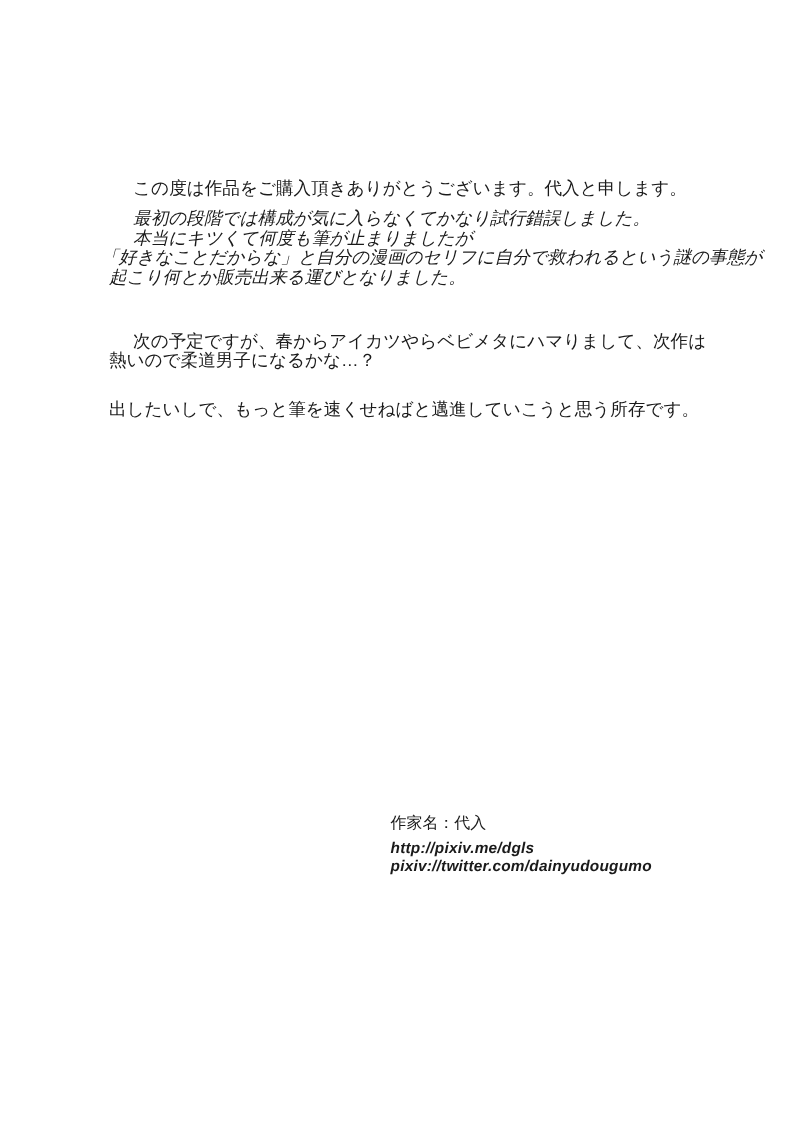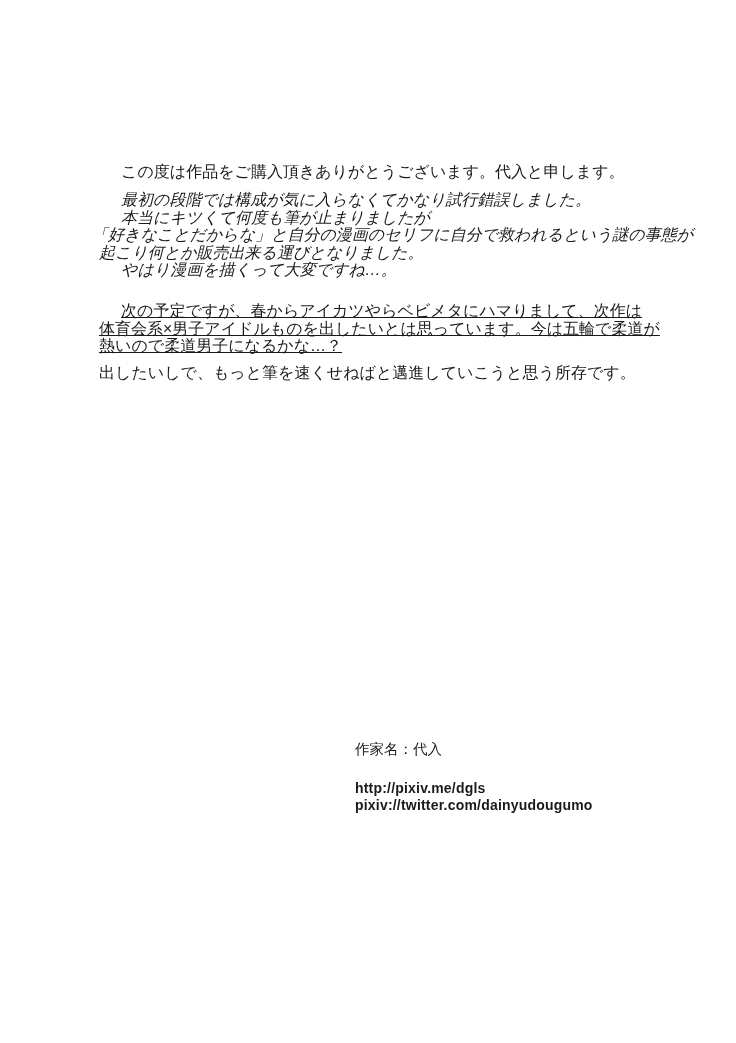--- a/index.html
+++ b/index.html
@@ -19,33 +19,33 @@
   .afterword .para {
     position: absolute;
     left: 99px;
     font-size: 16px;
     line-height: 17.5px;
     letter-spacing: 0;
     white-space: nowrap;
   }
   .para-greeting        { top: 163px; }
   .para-production      { top: 191px; font-style: italic; }
-  .para-next-plans      { top: 302px; text-decoration: underline; }
+  .para-next-plans      { top: 302px; }
   .para-granblue        { top: 364px; }
   .line.indent { padding-left: 22px; }
   .line.hang   { margin-left: -7px; }
   .credits {
     position: absolute;
     left: 355px;
     top: 740px;
     font-size: 14.5px;
     line-height: 18px;
     white-space: nowrap;
   }
-  .credits .url-group { margin-top: 22px; }
+  .credits .url-group { margin-top: 4px; font-style: italic; }
   .credits .url {
     font-weight: bold;
     font-size: 14px;
     line-height: 16.5px;
     letter-spacing: 0.2px;
   }
 </style>
 </head>
 <body>
 
@@ -53,25 +53,23 @@
 
   <section class="afterword">
     <div class="para para-greeting">
         <div class="line indent">この度は作品をご購入頂きありがとうございます。代入と申します。</div>
       </div>
     <div class="para para-production">
         <div class="line indent">最初の段階では構成が気に入らなくてかなり試行錯誤しました。</div>
         <div class="line indent">本当にキツくて何度も筆が止まりましたが</div>
         <div class="line hang">「好きなことだからな」と自分の漫画のセリフに自分で救われるという謎の事態が</div>
         <div class="line">起こり何とか販売出来る運びとなりました。</div>
-        <div class="line indent">やはり漫画を描くって大変ですね…。</div>
       </div>
     <div class="para para-next-plans">
         <div class="line indent">次の予定ですが、春からアイカツやらベビメタにハマりまして、次作は</div>
-        <div class="line">体育会系×男子アイドルものを出したいとは思っています。今は五輪で柔道が</div>
         <div class="line">熱いので柔道男子になるかな…？</div>
       </div>
     <div class="para para-granblue">
         <div class="line">出したいしで、もっと筆を速くせねばと邁進していこうと思う所存です。</div>
       </div>
   </section>
 
   <section class="credits">
     <div class="credit-line">作家名：代入</div>
     <div class="url-group">

